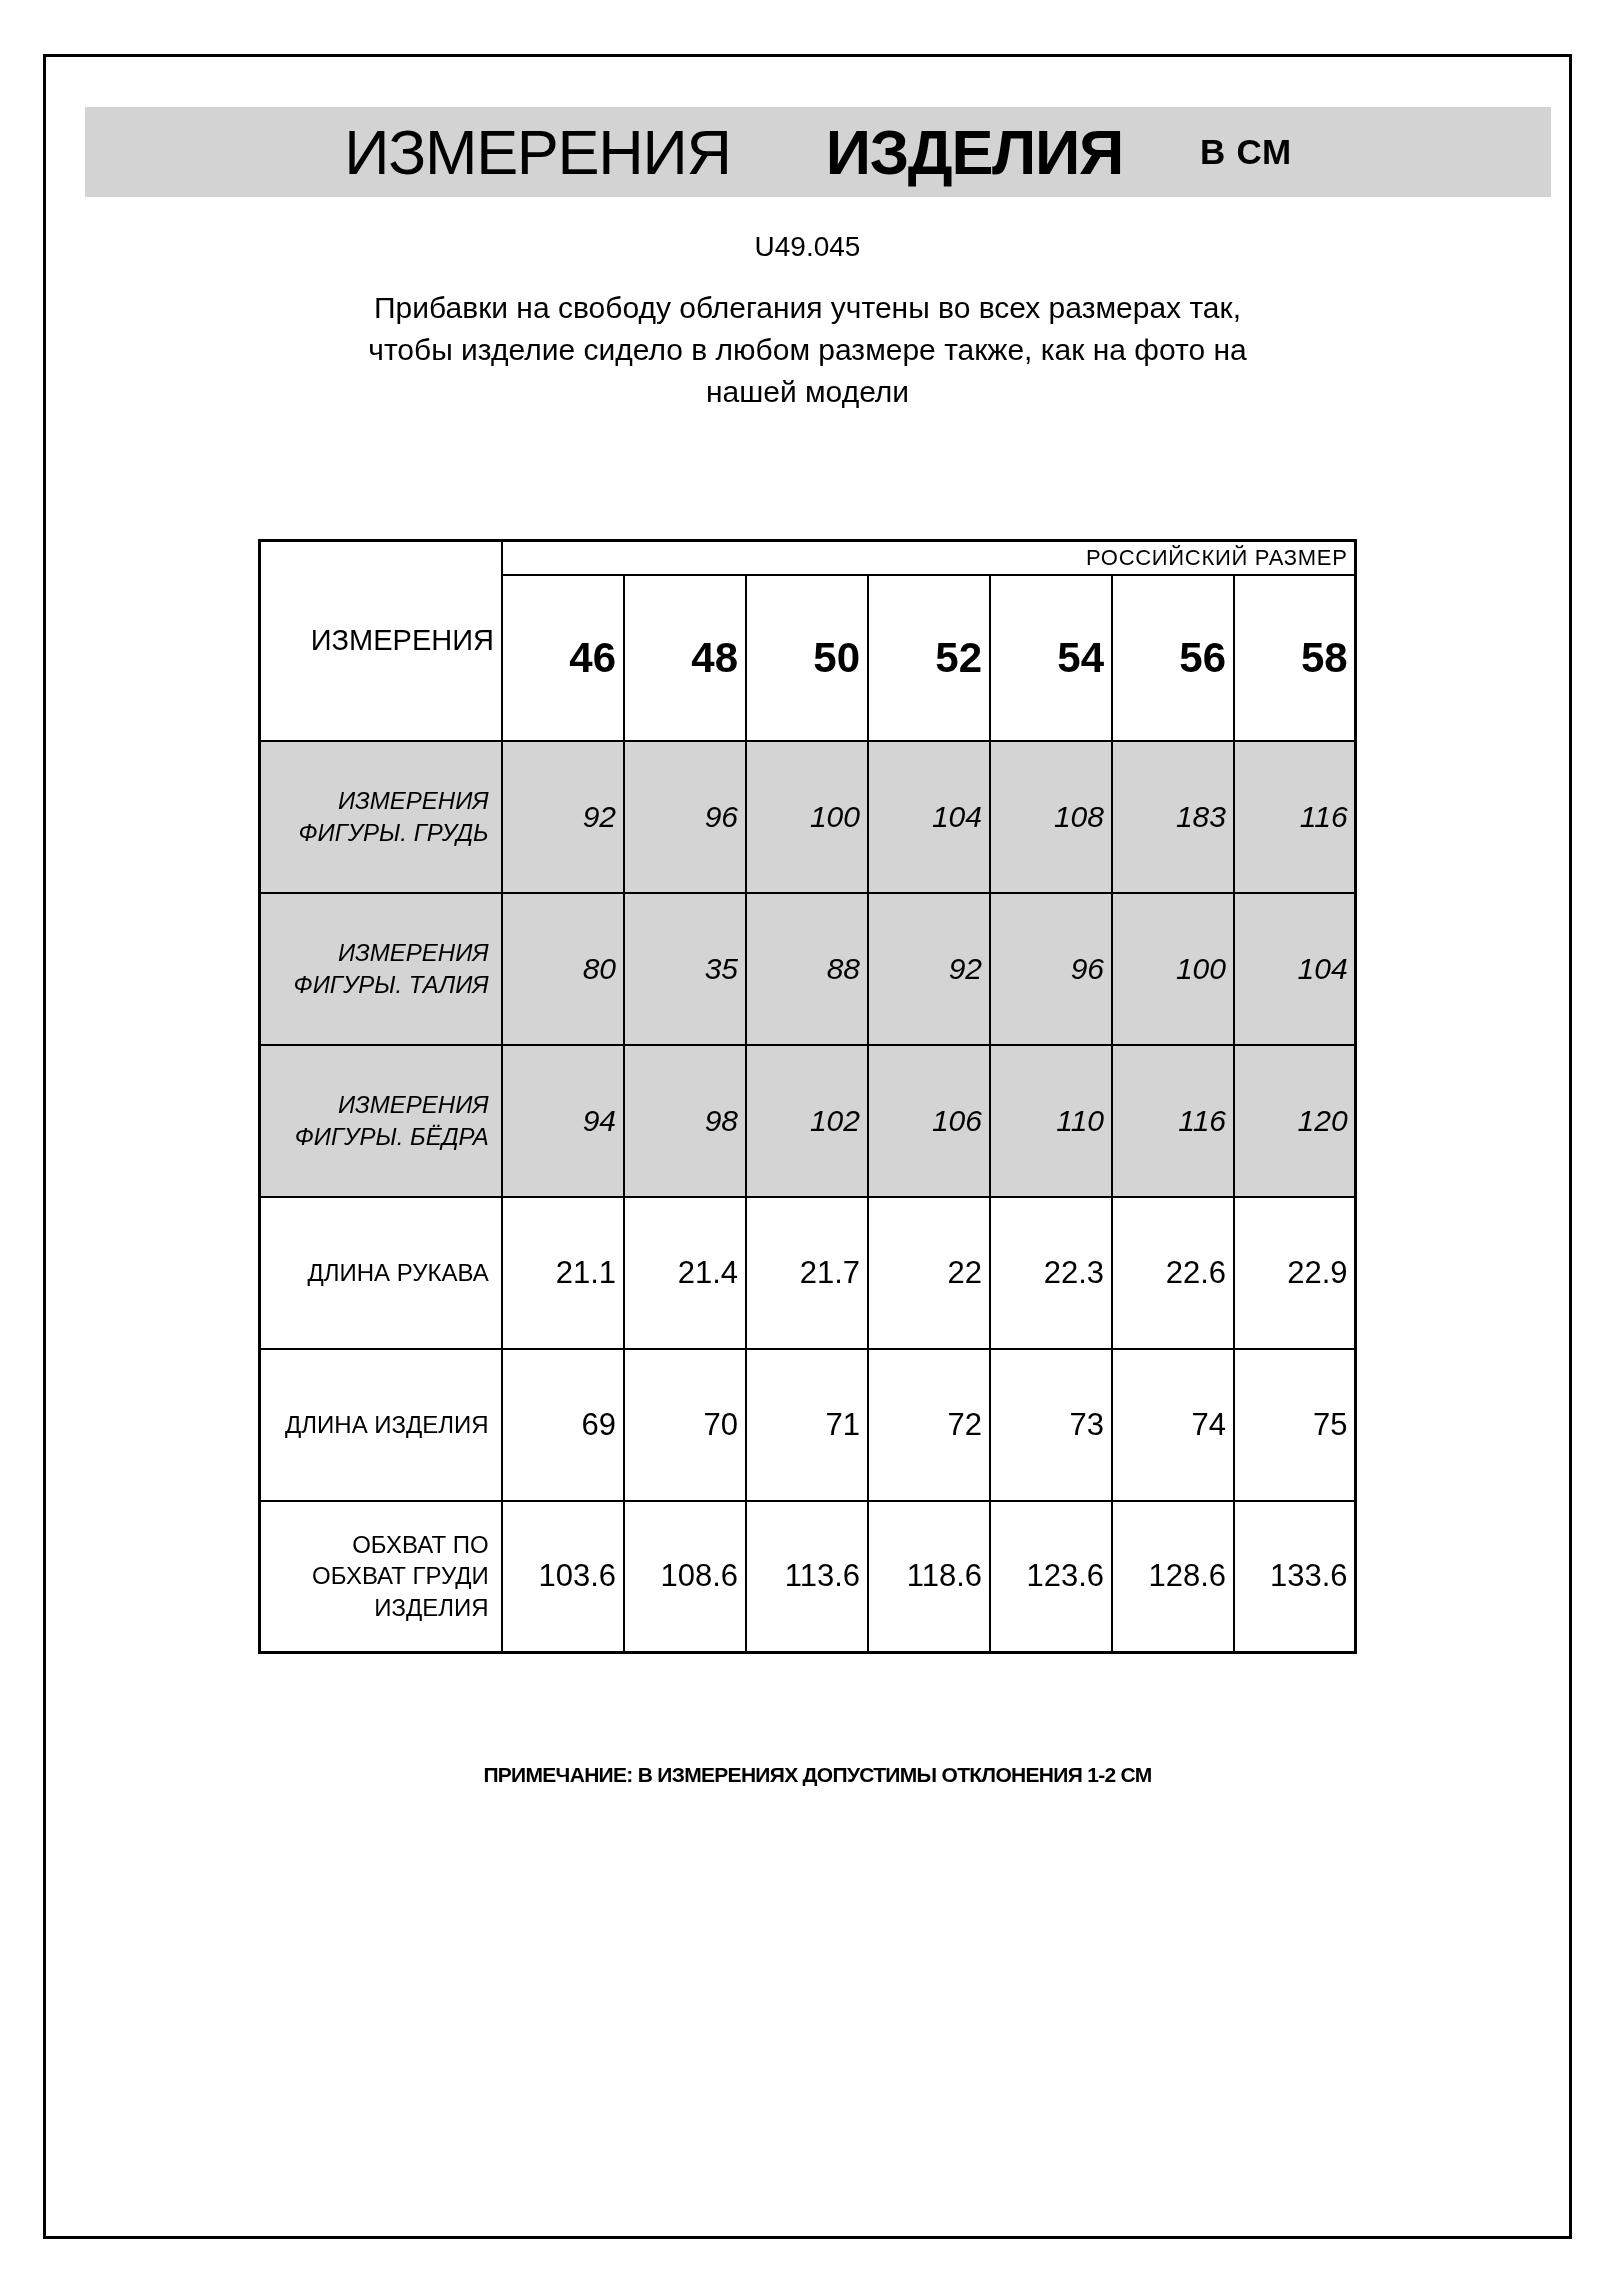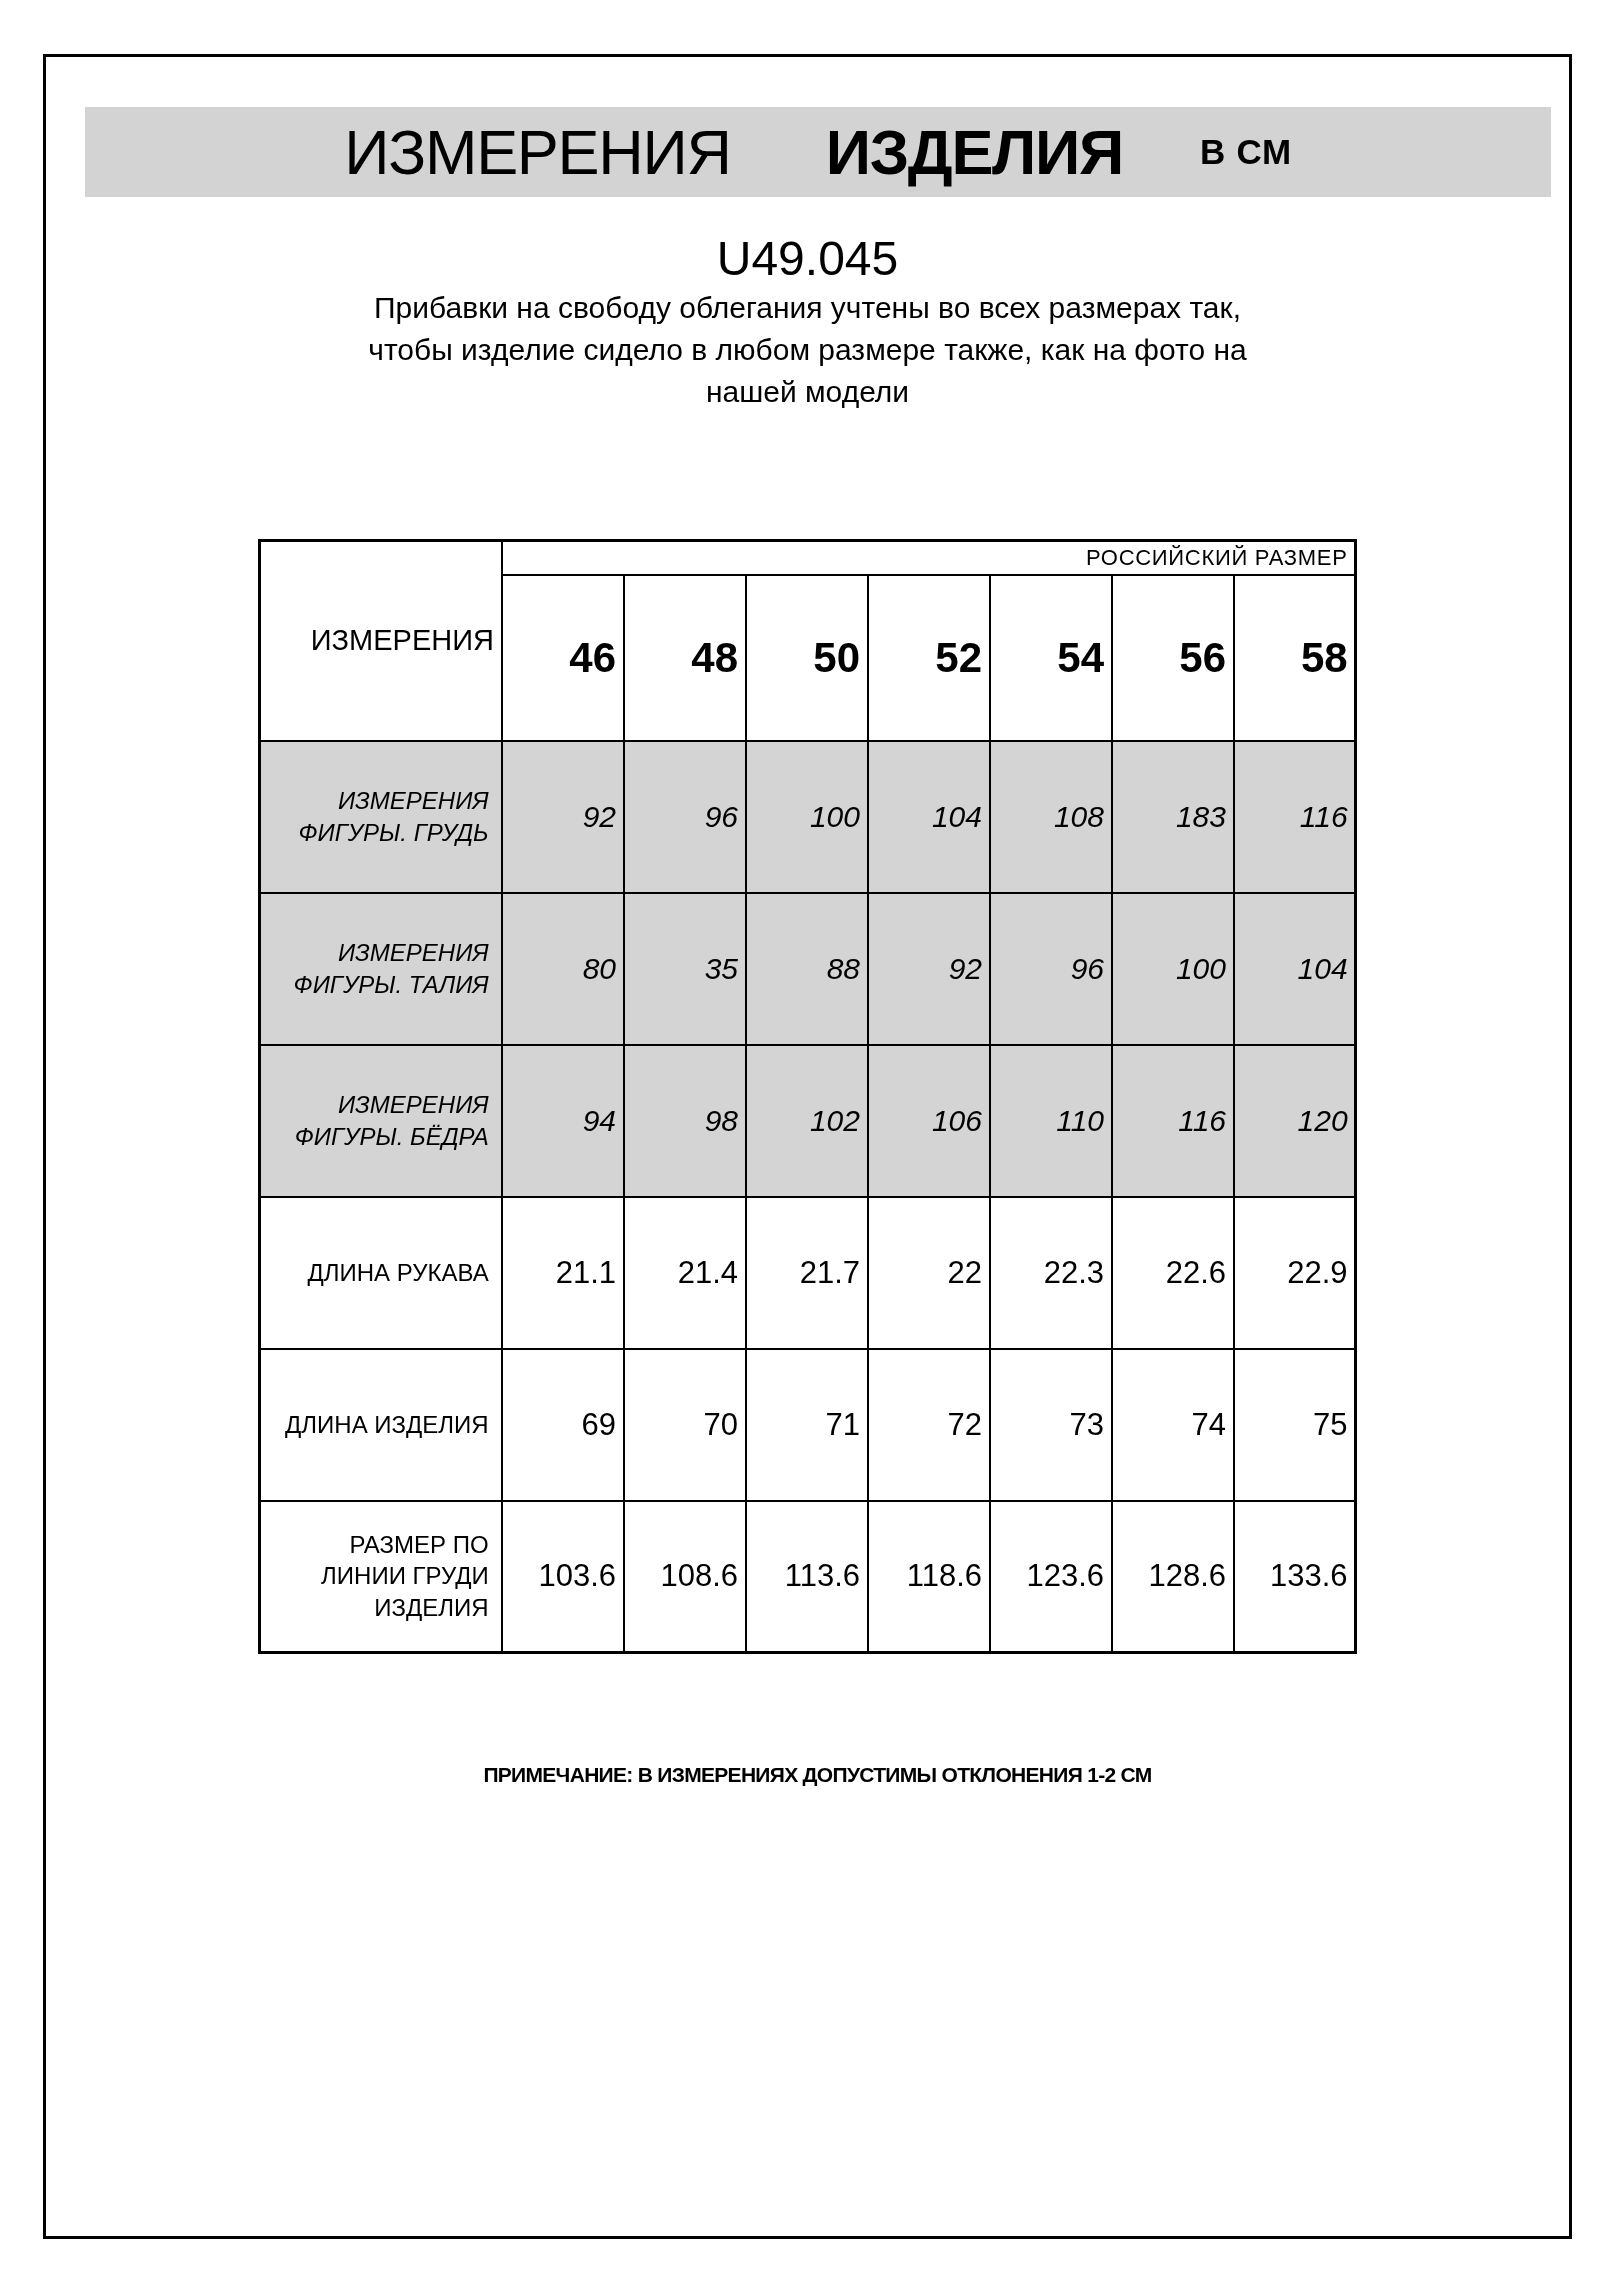--- a/index.html
+++ b/index.html
@@ -21,21 +21,21 @@
     position:absolute; left:39px; top:50px;
     width:1466px; height:90px;
     background:#d3d3d3;
     display:flex; align-items:center; justify-content:center;
   }
   .title-w1 { font-size:63px; font-weight:400; letter-spacing:-1.3px; }
   .title-w2 { font-size:63px; font-weight:700; letter-spacing:-1.3px; margin-left:95px; }
   .title-unit { font-size:35px; font-weight:700; margin-left:77px; letter-spacing:0.7px; }
   .product-code {
     position:absolute; left:0; top:174px; width:100%;
-    text-align:center; font-size:48px; font-weight:400;
+    text-align:center; font-size:28px; font-weight:400;
   }
   .fit-note {
     position:absolute; left:0; top:230px; width:100%;
     text-align:center; font-size:30px; line-height:42px; font-weight:400;
   }
   table.size-table {
     position:absolute; left:212px; top:482px;
     width:1095px;
     border-collapse:collapse; table-layout:fixed;
     border:3.3px solid #000;
@@ -154,21 +154,21 @@
           <td class="label-cell">ДЛИНА ИЗДЕЛИЯ</td>
           <td class="value-cell">69</td>
           <td class="value-cell">70</td>
           <td class="value-cell">71</td>
           <td class="value-cell">72</td>
           <td class="value-cell">73</td>
           <td class="value-cell">74</td>
           <td class="value-cell">75</td>
         </tr>
         <tr class="product">
-          <td class="label-cell">РАЗМЕР ПО ЛИНИИ ГРУДИ ИЗДЕЛИЯ</td>
+          <td class="label-cell">ОБХВАТ ПО ОБХВАТ ГРУДИ ИЗДЕЛИЯ</td>
           <td class="value-cell">103.6</td>
           <td class="value-cell">108.6</td>
           <td class="value-cell">113.6</td>
           <td class="value-cell">118.6</td>
           <td class="value-cell">123.6</td>
           <td class="value-cell">128.6</td>
           <td class="value-cell">133.6</td>
         </tr>
       </tbody>
   </table>

